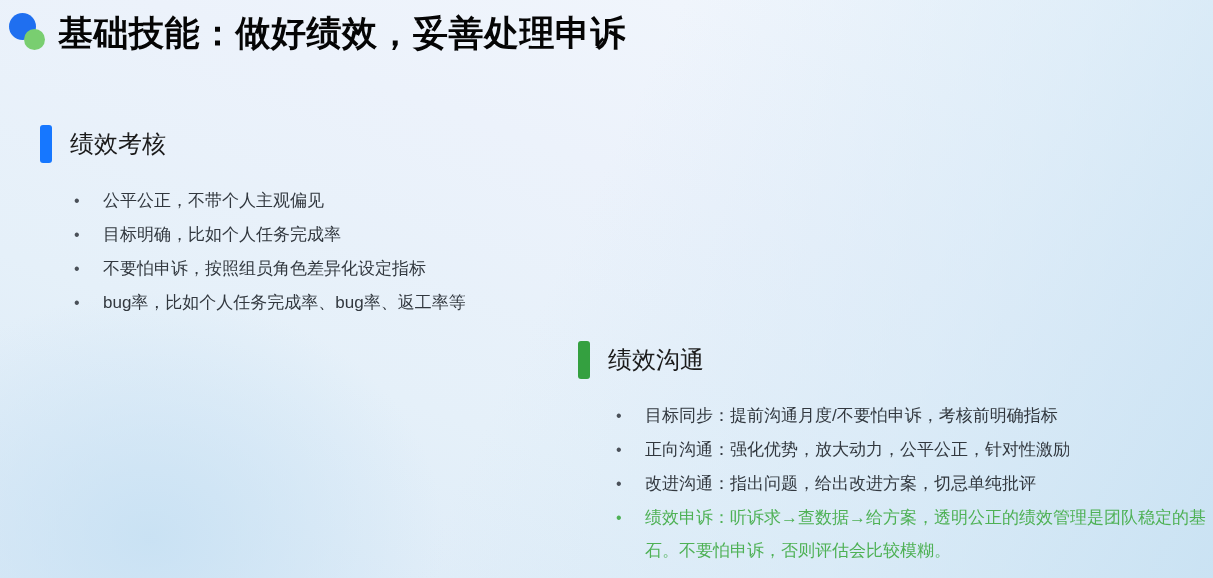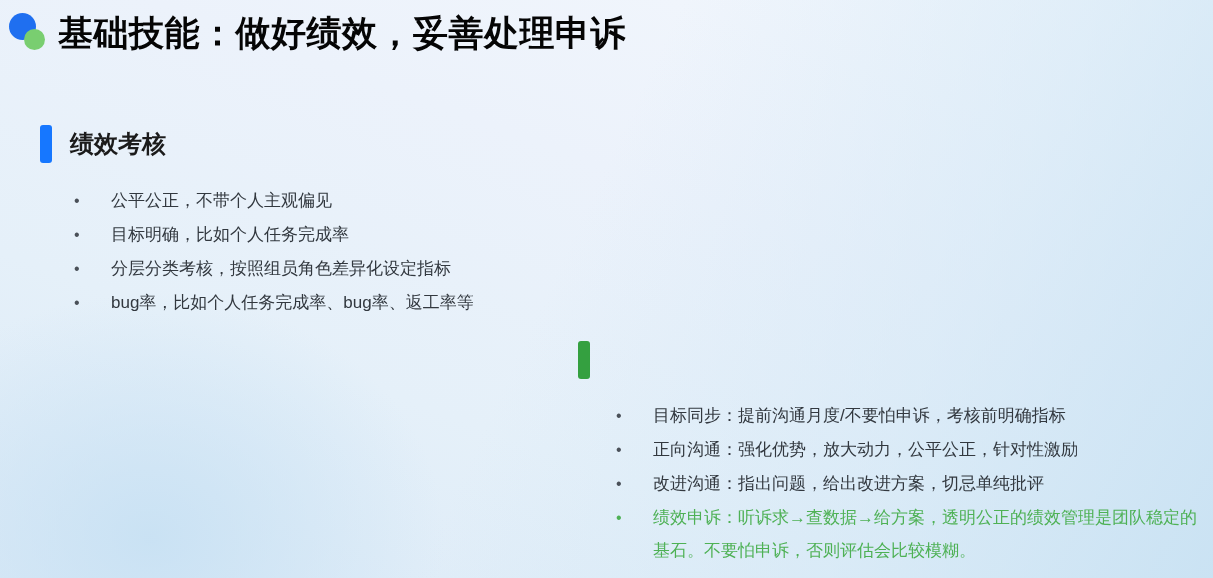--- a/index.html
+++ b/index.html
@@ -108,21 +108,21 @@
     width: 12px;
     height: 38px;
     border-radius: 3px;
     flex: 0 0 auto;
   }
   .accent-blue  { background: #1677ff; }
   .accent-green { background: #34a040; }
   .section-title {
     margin-left: 18px;
     font-size: 24px;
-    font-weight: 700;
+    font-weight: 400;
     color: #1b1b1b;
     white-space: nowrap;
   }
 
   .bullets {
     list-style: none;
     margin: 0;
     padding: 0;
   }
   .bullet {
@@ -135,21 +135,20 @@
   .bullet .dot {
     flex: 0 0 auto;
     width: 29px;
     text-align: left;
     font-size: 16px;
     line-height: 34px;
     color: #4a5058;
   }
   .bullet .btext {
     flex: 1 1 auto;
-    margin-left: 8px;
   }
   .bullet.green { color: #4eb155; }
   .bullet.green .dot { color: #4eb155; }
 
   
   #sec-assessment { left: 40px; top: 125px; }
   #sec-assessment .bullets { margin-left: 34px; margin-top: 21px; }
   #sec-assessment .bullet { line-height: 33px; }
 
   #sec-communication { left: 578px; top: 341px; width: 635px; }
@@ -179,32 +178,33 @@
       <li class="bullet">
         <span class="dot">•</span>
         <span class="btext">公平公正，不带个人主观偏见</span>
       </li>
       <li class="bullet">
         <span class="dot">•</span>
         <span class="btext">目标明确，比如个人任务完成率</span>
       </li>
       <li class="bullet">
         <span class="dot">•</span>
-        <span class="btext">分层分类考核，按照组员角色差异化设定指标</span>
+        <span class="btext">不要怕申诉，按照组员角色差异化设定指标</span>
       </li>
       <li class="bullet">
         <span class="dot">•</span>
         <span class="btext">bug率，比如个人任务完成率、bug率、返工率等</span>
       </li>
     </ul>
   </div>
 
   <div class="section layer" id="sec-communication">
     <div class="section-head">
       <span class="accent-bar accent-green"></span>
+      <span class="section-title">绩效沟通</span>
     </div>
     <ul class="bullets">
       <li class="bullet">
         <span class="dot">•</span>
         <span class="btext">目标同步：提前沟通月度/不要怕申诉，考核前明确指标</span>
       </li>
       <li class="bullet">
         <span class="dot">•</span>
         <span class="btext">正向沟通：强化优势，放大动力，公平公正，针对性激励</span>
       </li>

